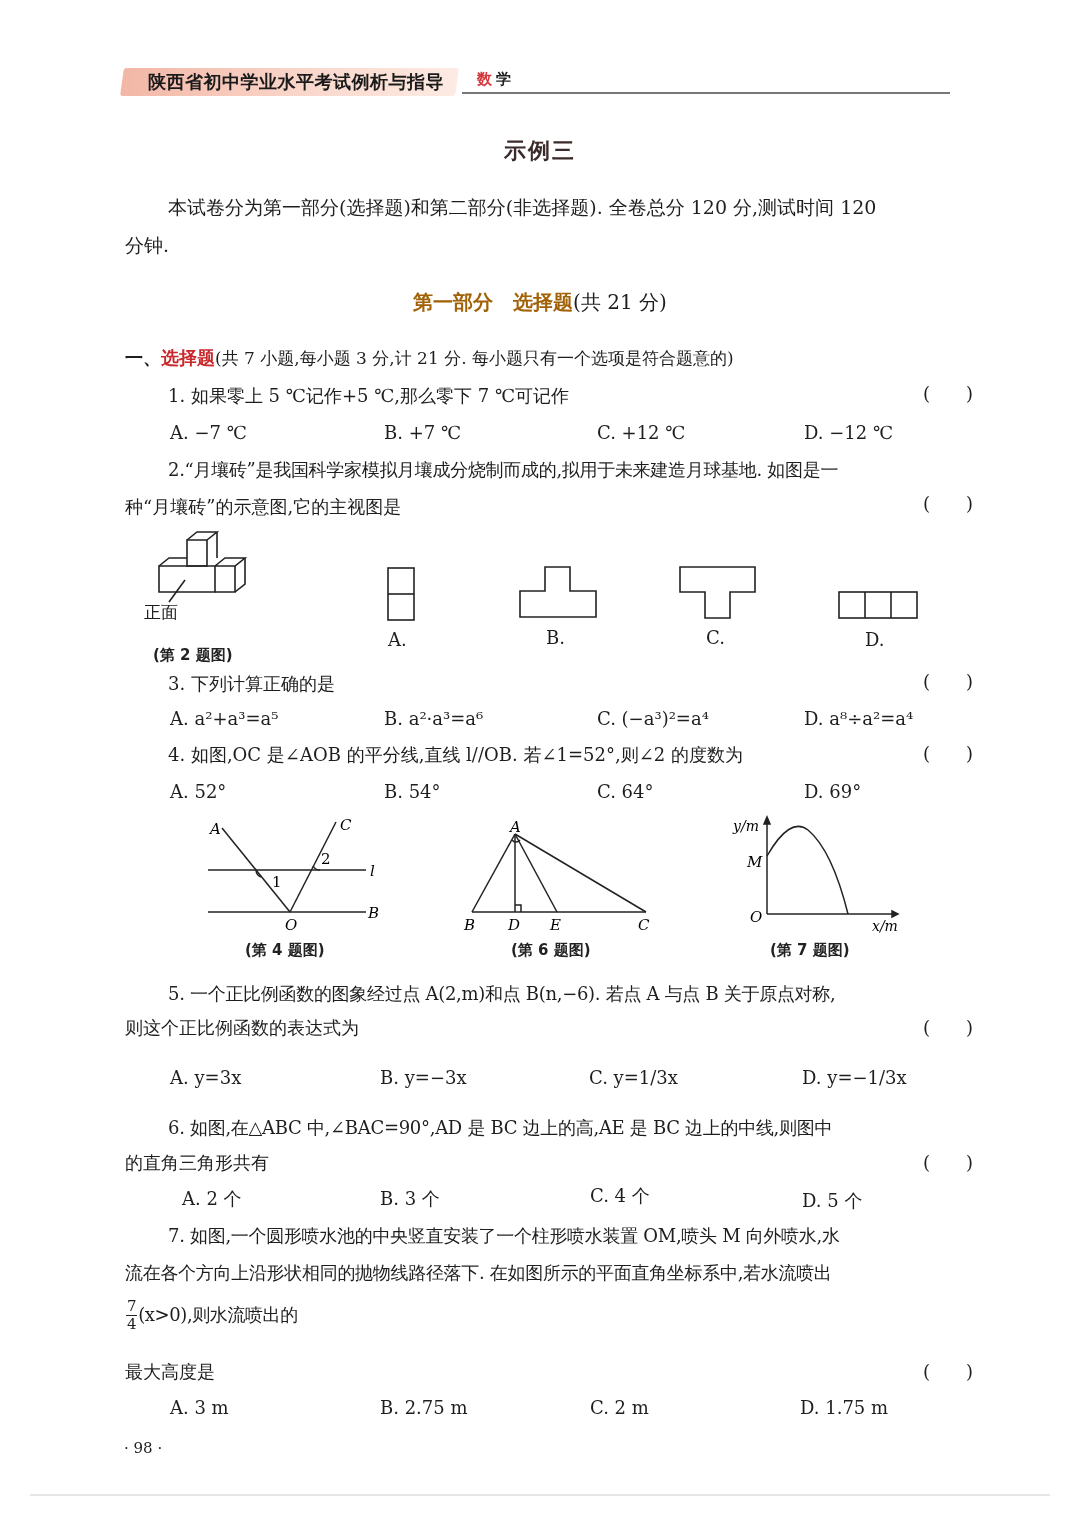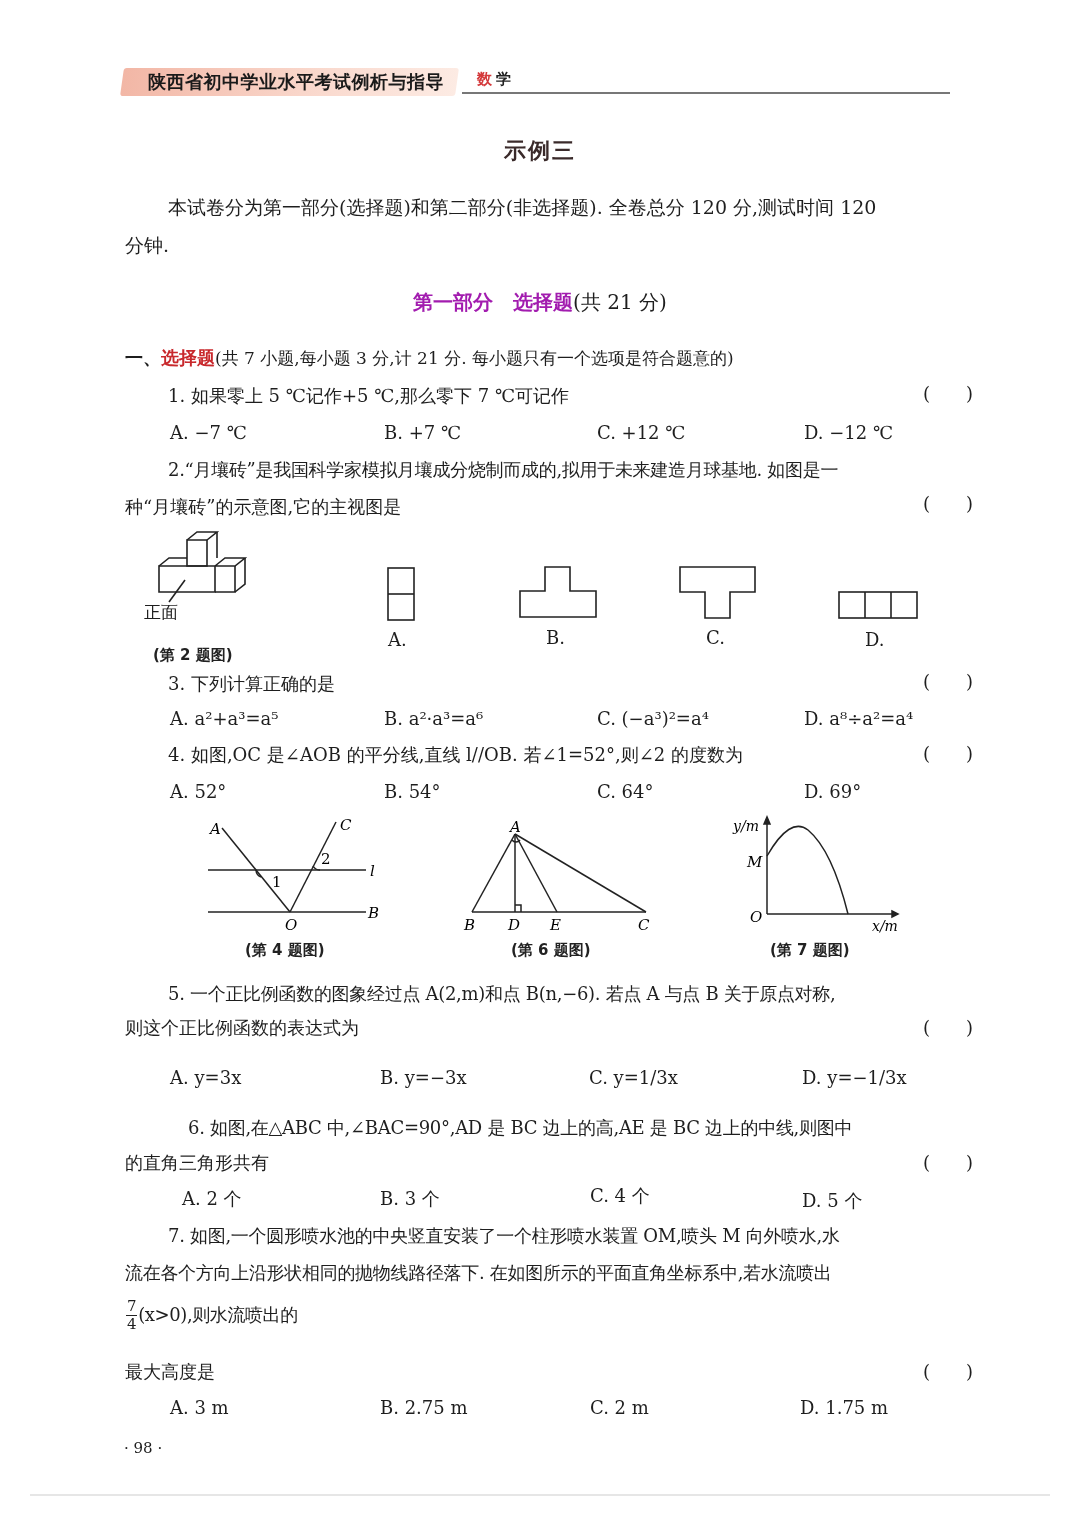--- a/index.html
+++ b/index.html
@@ -9,21 +9,21 @@
 
   .banner { position: absolute; left: 122px; top: 68px; width: 335px; height: 28px;
             background: linear-gradient(90deg, rgba(240,170,150,0.85) 0%, rgba(248,205,190,0.75) 60%, rgba(250,215,200,0.5) 100%);
             transform: skewX(-8deg); border-radius: 3px; }
   .banner-text { left: 148px; top: 70px; font-family: "DejaVu Sans", sans-serif; font-weight: bold; font-size: 18px; color: #1a1a1a; letter-spacing: 0.5px; }
   .subject { left: 477px; top: 70px; font-size: 15px; font-weight: bold; color: #222; letter-spacing: 4px; }
   .subject .red { color: #d4383a; }
   .hdr-line { position: absolute; left: 462px; top: 92px; width: 488px; height: 1.5px; background: #777; }
 
   .title { left: 0; width: 1080px; top: 136px; text-align: center; font-family: "DejaVu Sans", sans-serif; font-size: 22px; font-weight: bold; color: #3a2a2a; letter-spacing: 2px; }
-  .red-title { color: #a21caf; font-family: "DejaVu Sans", sans-serif; font-weight: bold; }
+  .red-title { color: #a16207; font-family: "DejaVu Sans", sans-serif; font-weight: bold; }
   .red { color: #c8282c; }
 
   .t { font-size: 18px; line-height: 24px; }
   .paren { font-size: 18px; }
   .figcap { font-family: "DejaVu Sans", sans-serif; font-size: 15px; font-weight: bold; color: #222; }
   .frac { display: inline-block; vertical-align: middle; text-align: center; font-size: 15px; line-height: 17px; margin: 0 1px; }
   .frac span { display: block; }
   .frac .num { border-bottom: 1px solid #222; padding: 0 1px; }
   .footer-line { position: absolute; left: 30px; top: 1494px; width: 1020px; height: 2px; background: #e6e6e6; }
   svg { position: absolute; overflow: visible; }
@@ -175,21 +175,21 @@
 <div class="abs figcap" style="left:770px; top:941px;">(第 7 题图)</div>
 
 <div class="abs t" style="left:168px; top:982px; letter-spacing:-0.3px;">5. 一个正比例函数的图象经过点 A(2,m)和点 B(n,−6). 若点 A 与点 B 关于原点对称,</div>
 <div class="abs t" style="left:125px; top:1016px;">则这个正比例函数的表达式为</div>
 <div class="abs paren" style="left:923px; top:1016px;">(　　)</div>
 <div class="abs t" style="left:170px; top:1066px;">A. y=3x</div>
 <div class="abs t" style="left:380px; top:1066px;">B. y=−3x</div>
 <div class="abs t" style="left:589px; top:1066px;">C. y=1/3x</div>
 <div class="abs t" style="left:802px; top:1066px;text-align:center;">D. y=−1/3x</div>
 
-<div class="abs t" style="left:168px; top:1116px; letter-spacing:-0.3px;margin-left:20px;">6. 如图,在△ABC 中,∠BAC=90°,AD 是 BC 边上的高,AE 是 BC 边上的中线,则图中</div>
+<div class="abs t" style="left:168px; top:1116px; letter-spacing:-0.3px;">6. 如图,在△ABC 中,∠BAC=90°,AD 是 BC 边上的高,AE 是 BC 边上的中线,则图中</div>
 <div class="abs t" style="left:125px; top:1151px;">的直角三角形共有</div>
 <div class="abs paren" style="left:923px; top:1151px;">(　　)</div>
 <div class="abs t" style="left:182px; top:1187px;">A. 2 个</div>
 <div class="abs t" style="left:380px; top:1187px;">B. 3 个</div>
 <div class="abs t" style="left:590px; top:1184px;">C. 4 个</div>
 <div class="abs t" style="left:802px; top:1189px;">D. 5 个</div>
 
 <div class="abs t" style="left:168px; top:1224px; letter-spacing:-0.3px;">7. 如图,一个圆形喷水池的中央竖直安装了一个柱形喷水装置 OM,喷头 M 向外喷水,水</div>
 <div class="abs t" style="left:125px; top:1261px; letter-spacing:-0.3px;">流在各个方向上沿形状相同的抛物线路径落下. 在如图所示的平面直角坐标系中,若水流喷出</div>
 <div class="abs t" style="left:125px; top:1298px; letter-spacing:-0.4px;">

